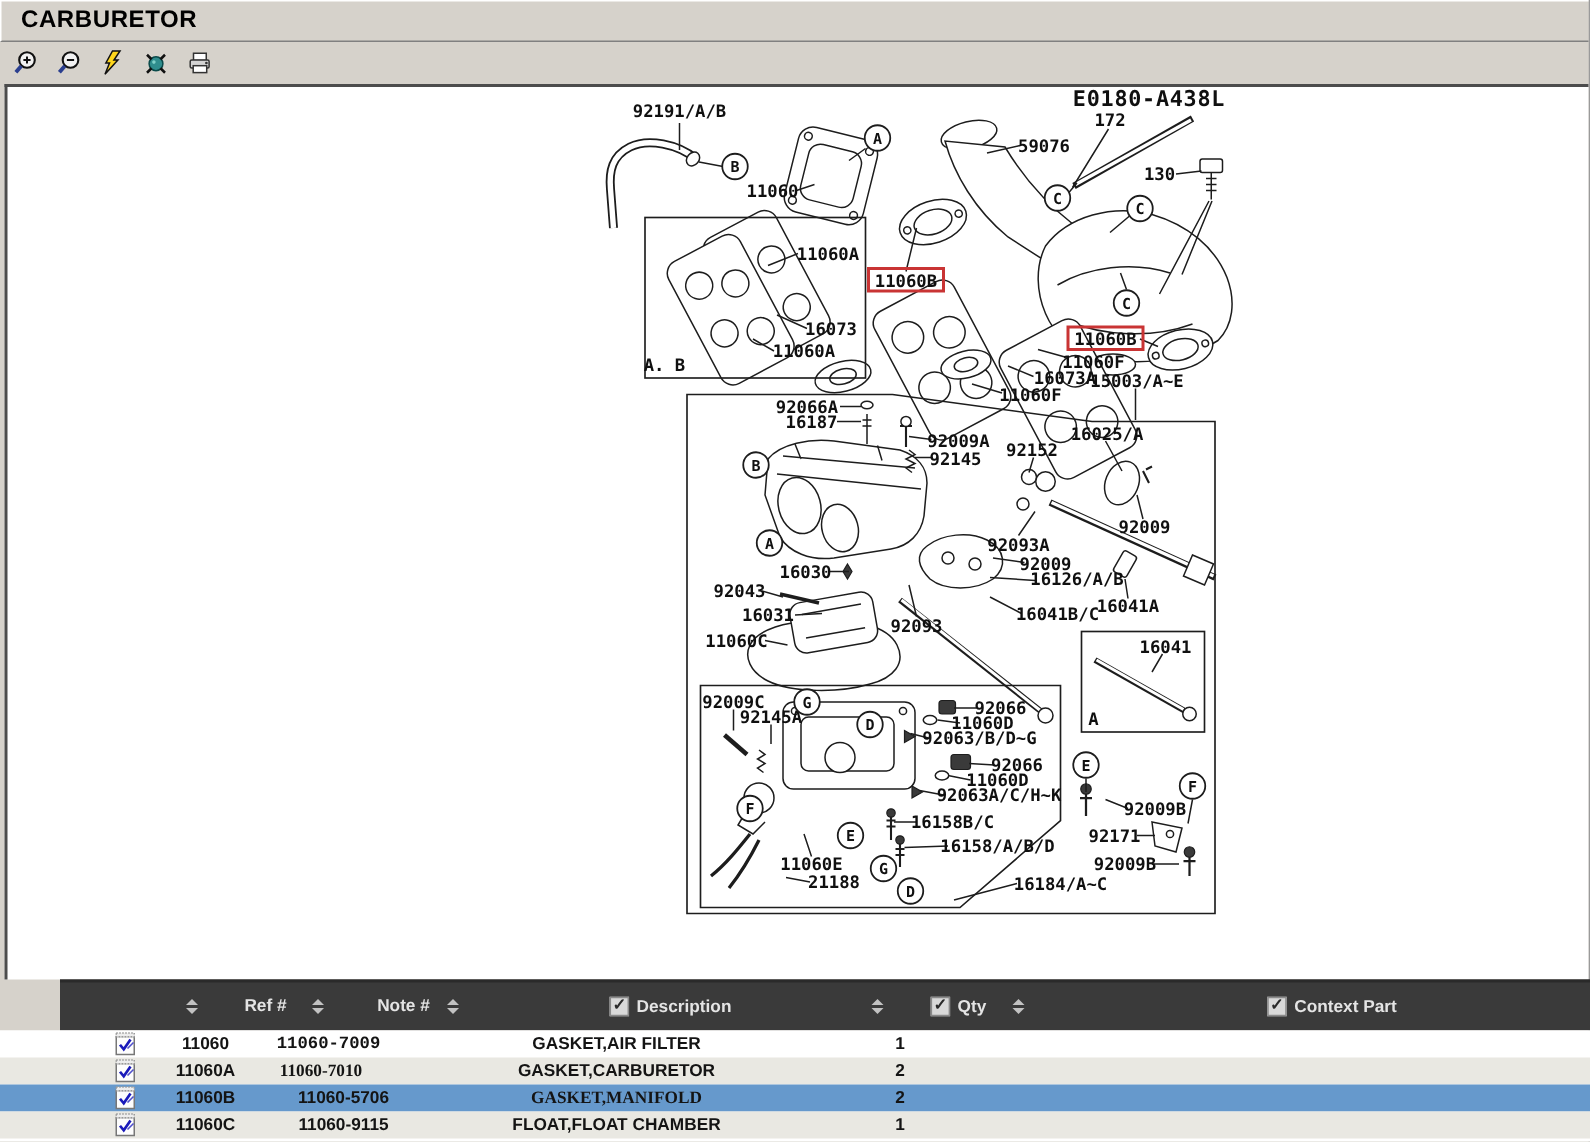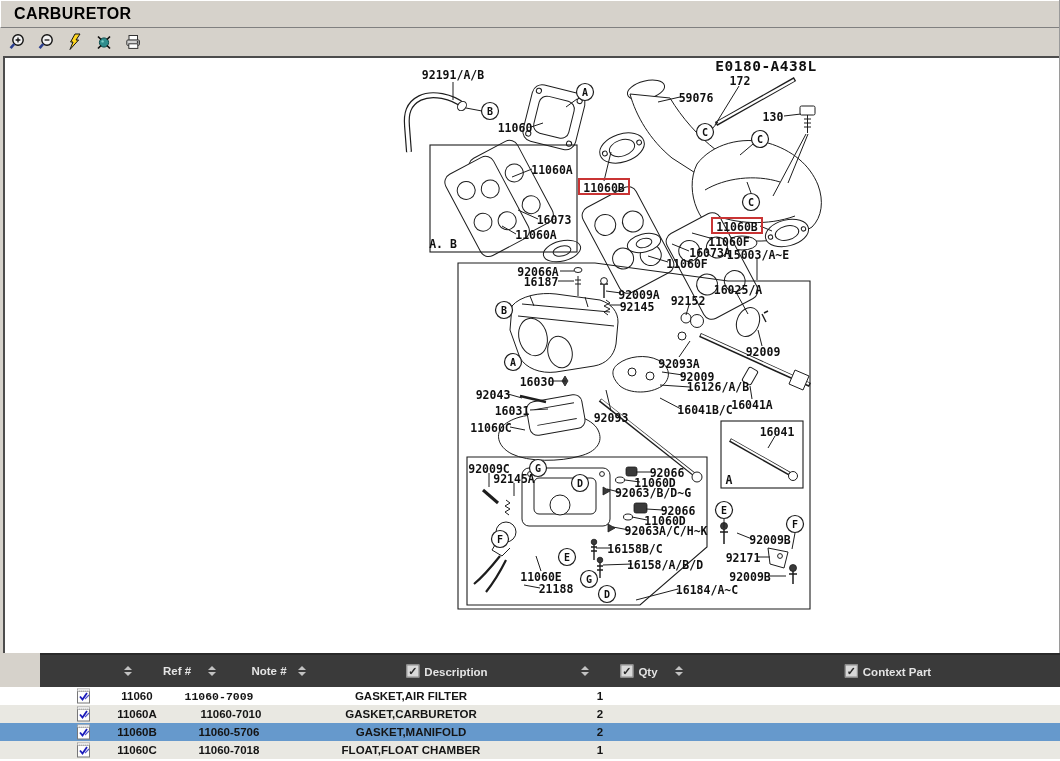--- a/index.html
+++ b/index.html
@@ -426,46 +426,46 @@
         <span class="cell" style="left: 848px;"></span>
       </div>
       <div class="grow alt">
         <span class="ricon"><svg width="15" height="16" viewBox="0 0 15 16">
             <rect x="1.5" y="3" width="12" height="12" fill="#fdfdfd" stroke="#777"></rect>
             <rect x="1.5" y="0.6" width="12" height="2.6" fill="#ededed" stroke="#999" stroke-dasharray="1 1"></rect>
             <path d="M4 8.5 L6.5 11.5 L11 5" stroke="#1a1aba" stroke-width="1.8" fill="none"></path>
             <path d="M9 11 L13 7" stroke="#5050cc" stroke-width="1.1"></path>
           </svg></span>
         <span class="cell" style="left: 137px;">11060A</span>
-        <span class="cell" style="left: 231px;">11060-7010</span>
+        <span class="cell" style="left: 214px; font-family: Liberation Serif, serif;">11060-7010</span>
         <span class="cell" style="left: 411px;">GASKET,CARBURETOR</span>
         <span class="cell" style="left: 600px;">2</span>
         <span class="cell" style="left: 848px;"></span>
       </div>
       <div class="grow sel">
         <span class="ricon"><svg width="15" height="16" viewBox="0 0 15 16">
             <rect x="1.5" y="3" width="12" height="12" fill="#fdfdfd" stroke="#777"></rect>
             <rect x="1.5" y="0.6" width="12" height="2.6" fill="#ededed" stroke="#999" stroke-dasharray="1 1"></rect>
             <path d="M4 8.5 L6.5 11.5 L11 5" stroke="#1a1aba" stroke-width="1.8" fill="none"></path>
             <path d="M9 11 L13 7" stroke="#5050cc" stroke-width="1.1"></path>
           </svg></span>
         <span class="cell" style="left: 137px;">11060B</span>
         <span class="cell" style="left: 229px;">11060-5706</span>
-        <span class="cell" style="left: 411px;">GASKET,MANIFOLD</span>
+        <span class="cell" style="left: 411px; font-family: Liberation Serif, serif;">GASKET,MANIFOLD</span>
         <span class="cell" style="left: 600px;">2</span>
         <span class="cell" style="left: 848px;"></span>
       </div>
       <div class="grow alt">
         <span class="ricon"><svg width="15" height="16" viewBox="0 0 15 16">
             <rect x="1.5" y="3" width="12" height="12" fill="#fdfdfd" stroke="#777"></rect>
             <rect x="1.5" y="0.6" width="12" height="2.6" fill="#ededed" stroke="#999" stroke-dasharray="1 1"></rect>
             <path d="M4 8.5 L6.5 11.5 L11 5" stroke="#1a1aba" stroke-width="1.8" fill="none"></path>
             <path d="M9 11 L13 7" stroke="#5050cc" stroke-width="1.1"></path>
           </svg></span>
         <span class="cell" style="left: 137px;">11060C</span>
-        <span class="cell" style="left: 229px;">11060-7018</span>
+        <span class="cell" style="left: 229px;">11060-9115</span>
         <span class="cell" style="left: 411px;">FLOAT,FLOAT CHAMBER</span>
         <span class="cell" style="left: 600px;">1</span>
         <span class="cell" style="left: 848px;"></span>
       </div>
     </div>
 
 </div>
 
 </body></html>

